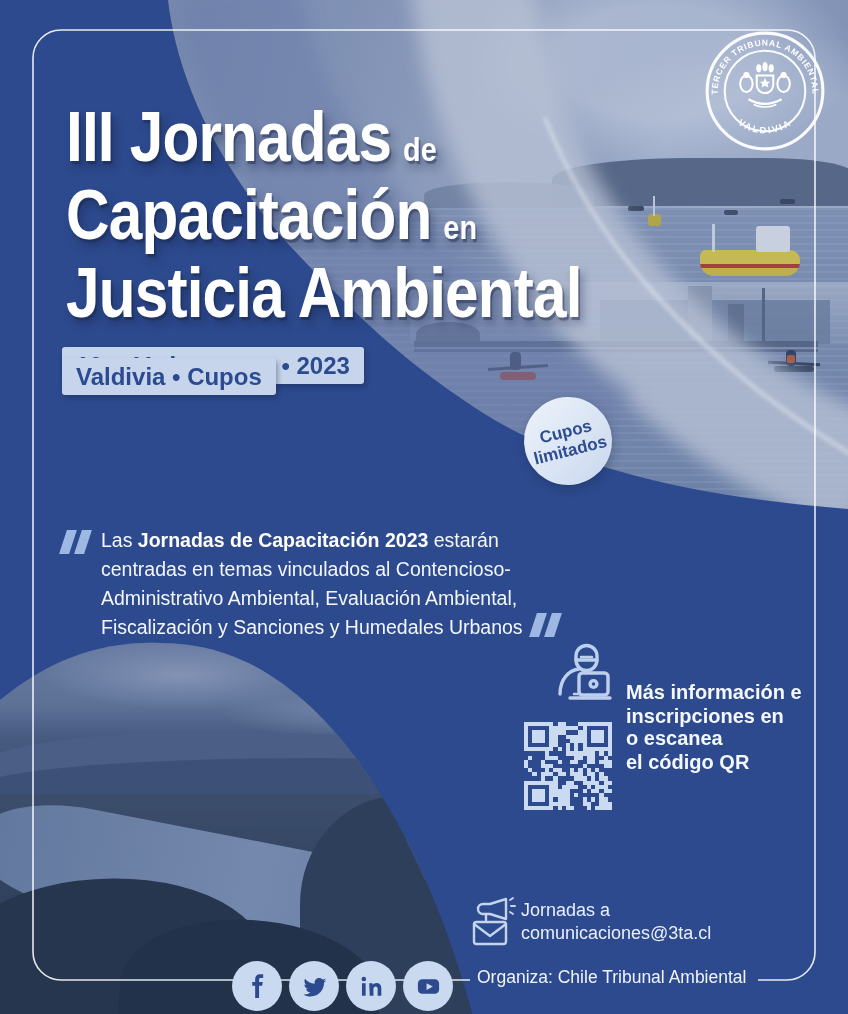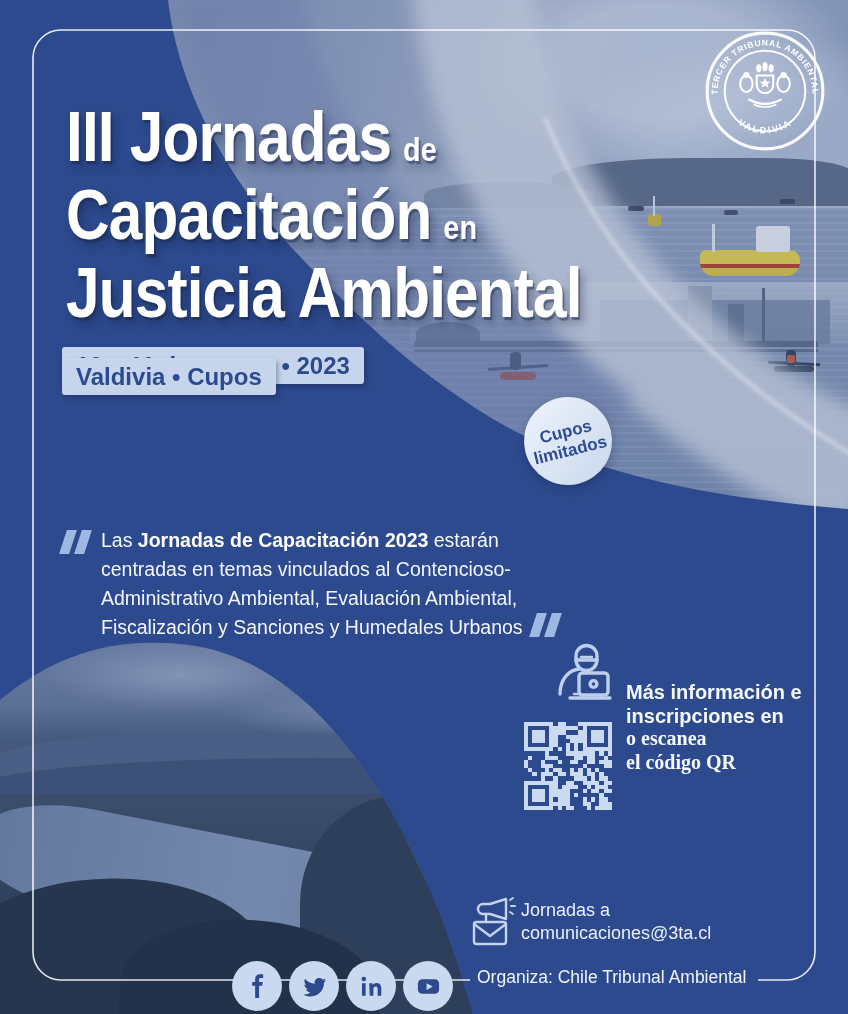--- a/index.html
+++ b/index.html
@@ -91,21 +91,21 @@
   .qmark{display:inline-flex;gap:5px;flex:0 0 auto;}
   .qmark i{display:block;width:10px;height:24px;background:#9db9e3;transform:skewX(-18deg);}
   .qmark.open{margin-top:4px;}
   .qmark.close{margin-left:10px;vertical-align:-3px;}
   .quote p{margin:0;color:#f3f7fd;font-size:19.5px;line-height:29px;font-weight:400;width:482px;}
   .quote b{font-weight:700;color:#ffffff;}
   
   .info-icon{position:absolute;left:548px;top:636px;width:74px;height:74px;}
   .info-text{position:absolute;left:626px;top:645px;color:#f4f8ff;font-weight:700;font-size:20px;line-height:23.5px;margin-top:36px;}
   .qr{position:absolute;left:524px;top:722px;width:88px;height:88px;}
-  .scan-text{position:absolute;left:626px;top:727px;color:#f4f8ff;font-weight:700;font-size:20px;line-height:23.5px;font-family:Liberation Serif, serif;}
+  .scan-text{position:absolute;left:626px;top:727px;color:#f4f8ff;font-weight:700;font-size:20px;line-height:23.5px;}
   .contact-icon{position:absolute;left:470px;top:896px;width:48px;height:52px;}
   .contact-text{position:absolute;left:521px;top:899px;color:#e9f0fb;font-size:18px;line-height:23px;font-weight:400;}
   .organiza{position:absolute;left:470px;top:961px;background:#2d4a8e;color:#eff4fc;
     font-size:17.5px;line-height:24px;padding:4px 12px 4px 7px;font-weight:400;white-space:nowrap;}
   
   .social{position:absolute;left:232px;top:961px;display:flex;gap:7px;}
   .social .s-btn{width:50px;height:50px;border-radius:50%;background:#c9d9ef;border:none;padding:0;
     display:flex;align-items:center;justify-content:center;cursor:pointer;}
   .social svg{display:block;}
 </style>

